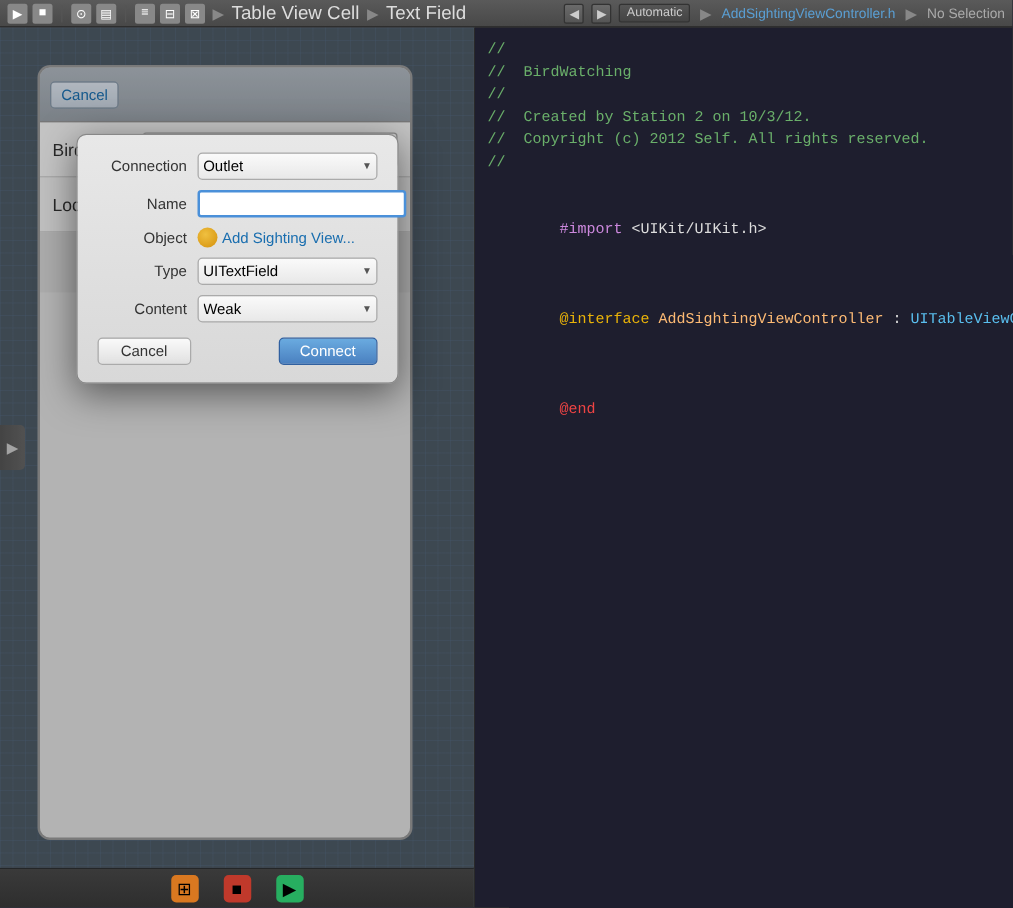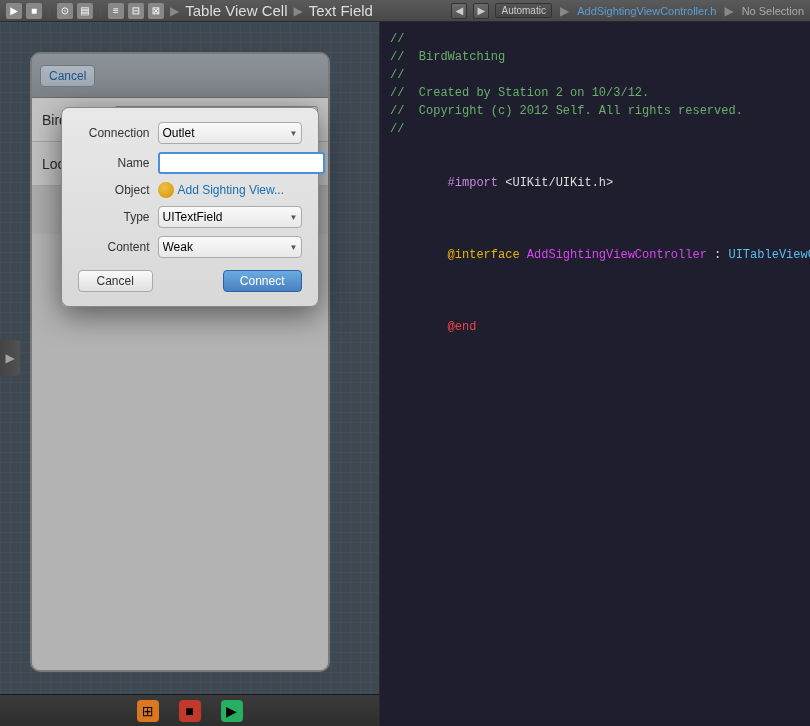--- a/index.html
+++ b/index.html
@@ -486,21 +486,21 @@
       <div class="code-line code-comment">//</div>
       <div class="code-line code-comment">//  Created by Station 2 on 10/3/12.</div>
       <div class="code-line code-comment">//  Copyright (c) 2012 Self. All rights reserved.</div>
       <div class="code-line code-comment">//</div>
       <div class="code-line">&nbsp;</div>
       <div class="code-line">
         <span style="color:#cc88dd;">#import</span><span style="color:#ddd;"> &lt;UIKit/UIKit.h&gt;</span>
       </div>
       <div class="code-line">&nbsp;</div>
       <div class="code-line">
-        <span style="color:#eab308;">@interface</span><span style="color:#ddd;"> </span><span style="color:#d946ef;">AddSightingViewController</span><span style="color:#ddd;"> : </span><span style="color:#5abfef;">UITableViewController</span>
+        <span style="color:#eab308;">@interface</span><span style="color:#ddd;"> </span><span style="color:#fdba74;">AddSightingViewController</span><span style="color:#ddd;"> : </span><span style="color:#5abfef;">UITableViewController</span>
       </div>
       <div class="code-line">&nbsp;</div>
       <div class="code-line">
         <span style="color:#ef4444;">@end</span>
       </div>
     </div>
   </div>
 
 </div>
 

